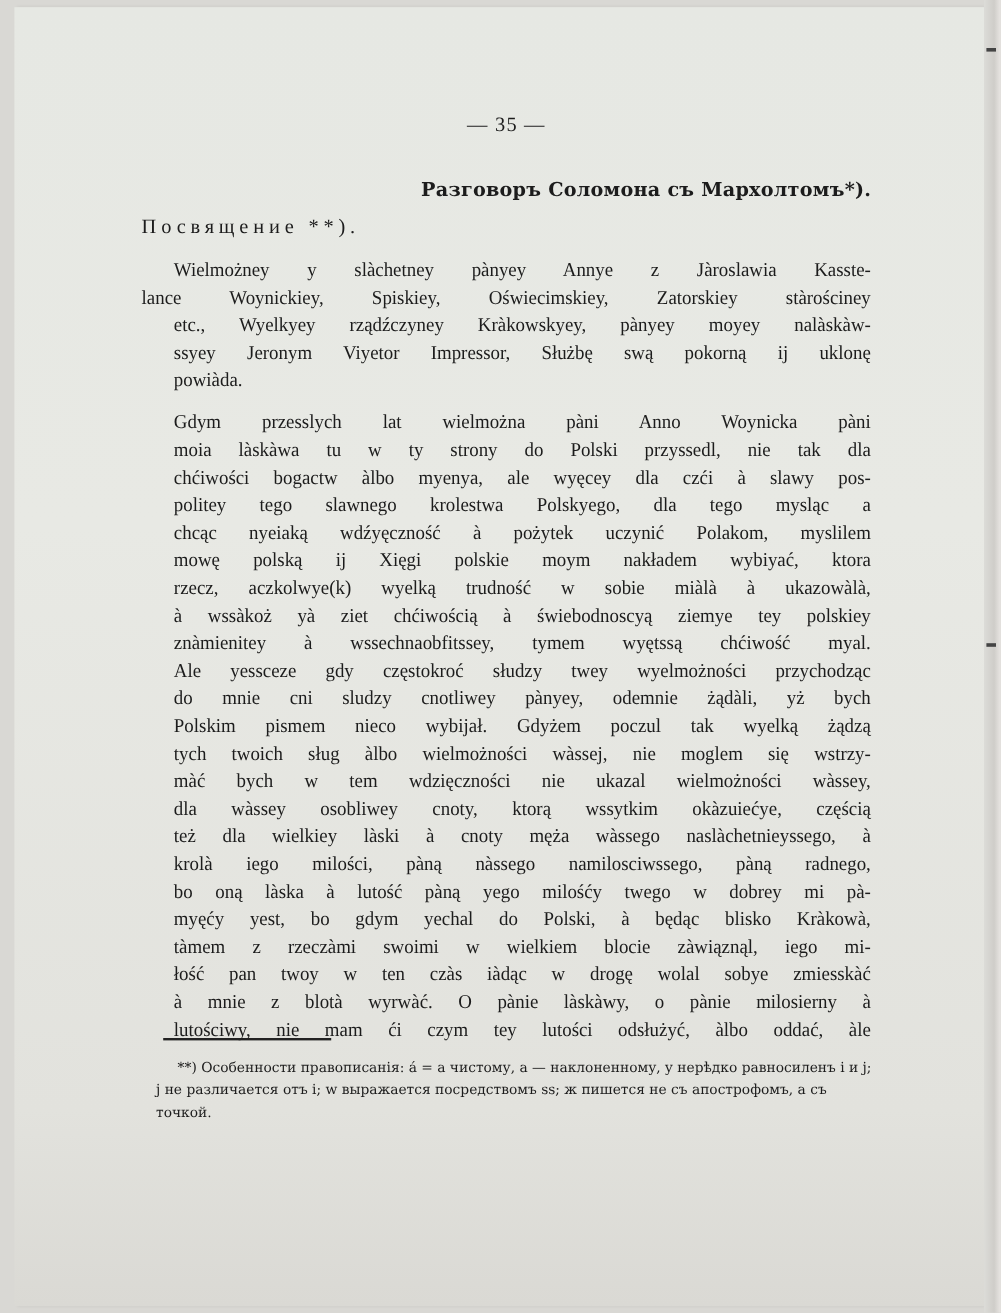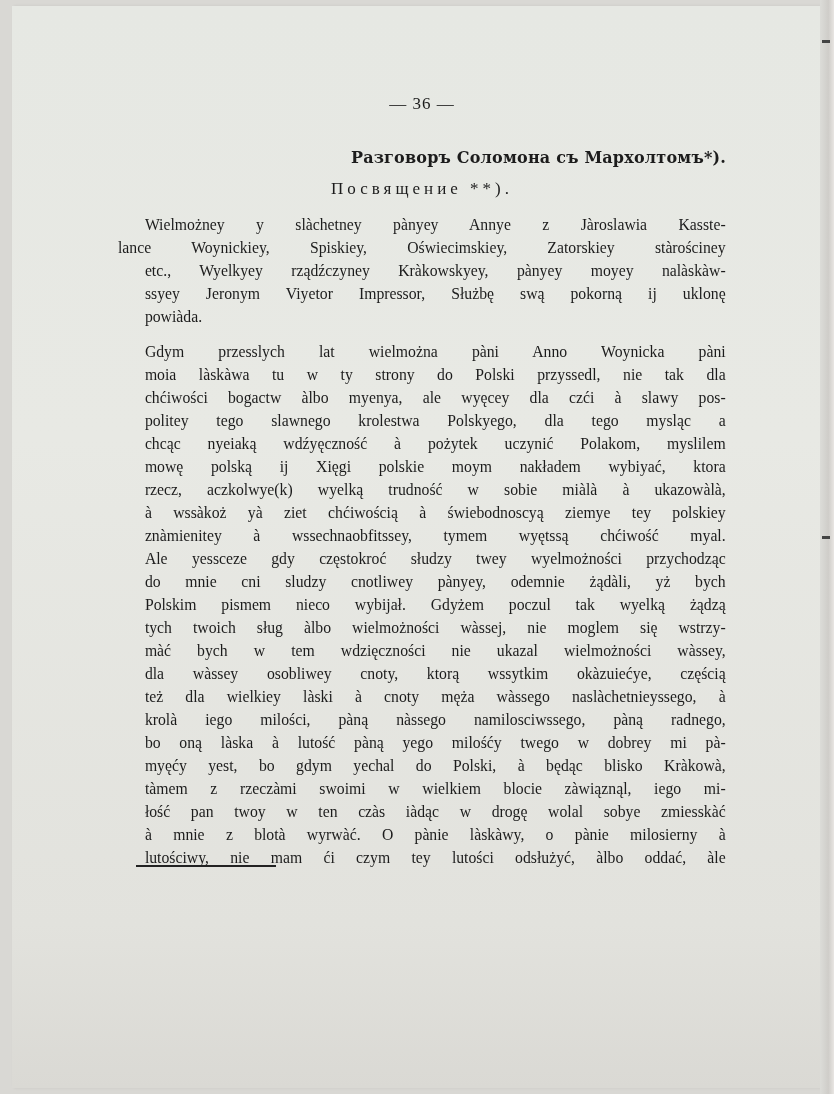--- a/index.html
+++ b/index.html
@@ -22,21 +22,21 @@
   .edge-mark { position: absolute; right: 4px; width: 8px; height: 3px; background: #444; }
   .content { position: absolute; left: 118px; top: 94px; width: 608px; }
   .page-number {
     text-align: center; font-size: 17px; letter-spacing: 1px; margin: 0 0 34px 0;
   }
   .title {
     text-align: right; font-family: "DejaVu Serif", serif; font-weight: bold;
     font-size: 16px; margin: 0 0 12px 0; letter-spacing: 0.2px;
   }
   .subtitle {
-    text-align: center; font-size: 17px; letter-spacing: 4px; margin: 0 0 14px 0;
+    text-align: left; font-size: 17px; letter-spacing: 4px; margin: 0 0 14px 0;
   }
   .body-text {
     font-family: "Liberation Sans Narrow", "Liberation Serif", serif;
     font-size: 16.4px; line-height: 23px; text-align: justify;
     transform: scaleX(0.96); transform-origin: left top;
     width: 633px;
   }
   .para { margin: 0 0 12px 0; text-indent: 28px; }
   .para .line { display: block; text-align: justify; text-align-last: justify; }
   .para .line.last { text-align-last: left; }
@@ -53,21 +53,21 @@
 </head>
 <body>
 
 <div class="page"></div>
 <div class="right-edge">
   <div class="edge-mark" style="top:40px"></div>
   <div class="edge-mark" style="top:536px"></div>
 </div>
 
 <div class="content">
-  <div class="page-number">— 36 —</div>
+  <div class="page-number">— 35 —</div>
   <div class="title">Разговоръ Соломона съ Мархолтомъ*).</div>
   <div class="subtitle">Посвящениe **).</div>
 
   <div class="body-text">
     <p class="para">
       <span class="line">Wielmożney y slàchetney pànyey Annye z Jàroslawia Kasste-</span>
       <span class="line" style="text-indent:0">lance Woynickiey, Spiskiey, Oświecimskiey, Zatorskiey stàrościney</span>
       <span class="line">etc., Wyelkyey rządźczyney Kràkowskyey, pànyey moyey nalàskàw-</span>
       <span class="line">ssyey Jeronym Viyetor Impressor, Służbę swą pokorną ij uklonę</span>
       <span class="line last">powiàda.</span>
@@ -95,13 +95,14 @@
       <span class="line">tàmem z rzeczàmi swoimi w wielkiem blocie zàwiąznąl, iego mi-</span>
       <span class="line">łość pan twoy w ten czàs iàdąc w drogę wolal sobye zmiesskàć</span>
       <span class="line">à mnie z blotà wyrwàć. O pànie làskàwy, o pànie milosierny à</span>
       <span class="line">lutościwy, nie mam ći czym tey lutości odsłużyć, àlbo oddać, àle</span>
     </p>
   </div>
 </div>
 
 <div class="footnote-rule"></div>
 <div class="footnotes">
+  <p class="fn indent">**) Особенности правописанія: á = a чистому, a — наклоненному, y нерѣдко равносиленъ i и j; j не различается отъ i; w выражается посредствомъ ss; ж пишется не съ апострофомъ, а съ точкой.</p>
 </div>
 
 </body></html>

